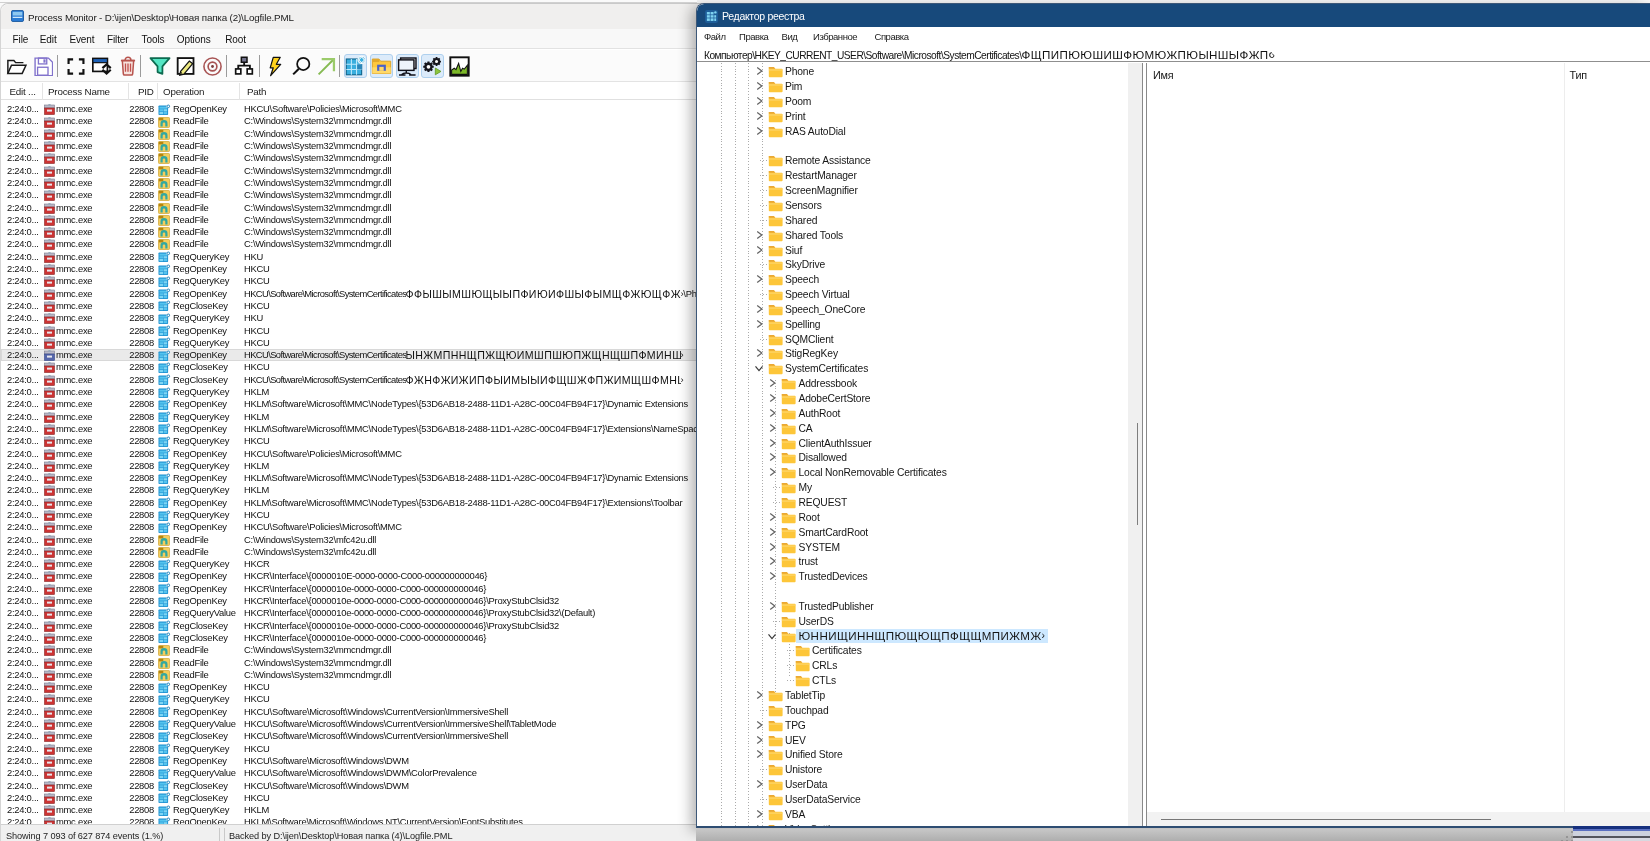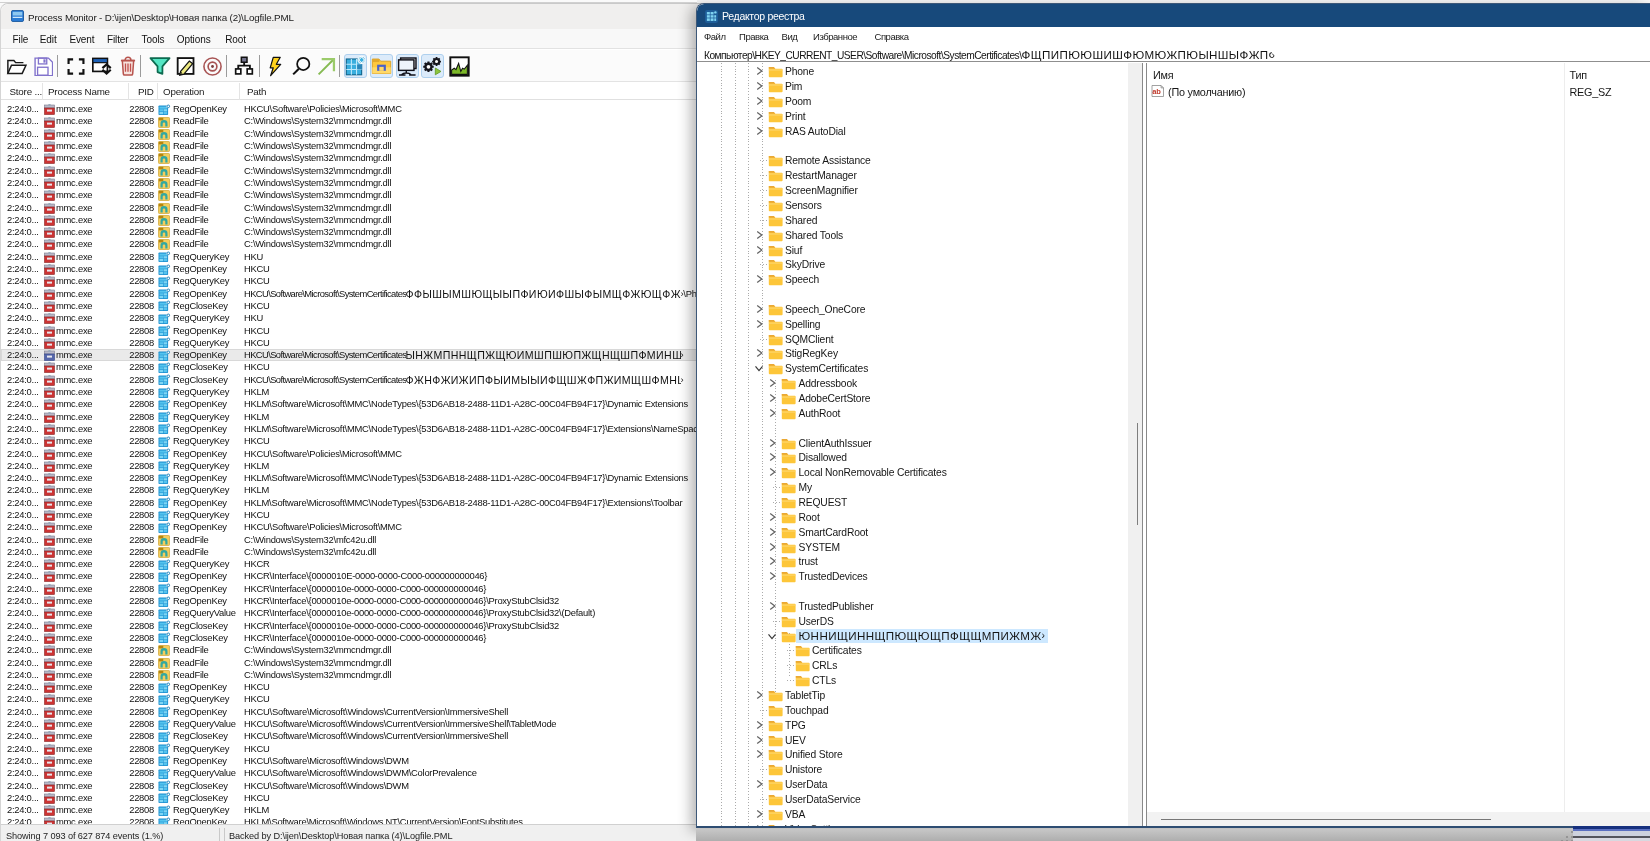--- a/index.html
+++ b/index.html
@@ -212,21 +212,21 @@
           <path d="M3 21 v-5 l3-2 2 1.5 3-7 2.5 9 2-3.5 2 1 3.5-4.5 v10.5 z" fill="#7cb928" stroke="#111" stroke-width="1.2"></path>
         </svg>
       </div>
   <div class="tsep" style="left:56px"></div>
       <div class="tsep" style="left:139px"></div>
       <div class="tsep" style="left:225px"></div>
       <div class="tsep" style="left:258px"></div>
       <div class="tsep" style="left:338px"></div>
  </div>
  <div class="pm-head">
-  <span style="left:8.5px">Store ...</span>
+  <span style="left:8.5px">Edit ...</span>
       <span style="left:47px">Process Name</span>
       <span style="left:137px">PID</span>
       <span style="left:162px">Operation</span>
       <span style="left:246px">Path</span>
   <i style="left:41px"></i>
       <i style="left:127px"></i>
       <i style="left:156px"></i>
       <i style="left:238px"></i>
  </div>
  <div class="pm-rows">
@@ -1731,20 +1731,31 @@
           </span>
           <span style="position:absolute;left:71.0px;top:1px">
             <svg class="tf" width="15" height="13" viewBox="0 0 15 13">
               <path d="M0.8 2 h5 l1.5 1.8 h6.4 a.9.9 0 0 1 .9.9 v6.6 a.9.9 0 0 1 -.9.9 H1.7 a.9.9 0 0 1 -.9-.9 z" fill="#fdc639"></path>
               <path d="M0.8 2 h5 l1.5 1.8 h-6.5 z" fill="#eaa834"></path>
               <path d="M0.8 4.6 h13.8 v1 H0.8 z" fill="#fed874"></path>
             </svg>
           </span>
           <span class="tname" style="left:88.5px">Speech</span>
         </div>
+<div class="trow" style="top:224.55px">
+          <span class="hconn" style="left:63.0px;width:8px"></span>
+          <span style="position:absolute;left:71.0px;top:1px">
+            <svg class="tf" width="15" height="13" viewBox="0 0 15 13">
+              <path d="M0.8 2 h5 l1.5 1.8 h6.4 a.9.9 0 0 1 .9.9 v6.6 a.9.9 0 0 1 -.9.9 H1.7 a.9.9 0 0 1 -.9-.9 z" fill="#fdc639"></path>
+              <path d="M0.8 2 h5 l1.5 1.8 h-6.5 z" fill="#eaa834"></path>
+              <path d="M0.8 4.6 h13.8 v1 H0.8 z" fill="#fed874"></path>
+            </svg>
+          </span>
+          <span class="tname" style="left:88.5px">Speech Virtual</span>
+        </div>
 <div class="trow" style="top:239.40px">
           <span style="position:absolute;left:58.0px;top:2px">
             <svg class="tc" width="9" height="10" viewBox="0 0 9 10">
               <path d="M2.2 1.5 L6.8 5 L2.2 8.5" fill="none" stroke="#636363" stroke-width="1.25"></path>
             </svg>
           </span>
           <span style="position:absolute;left:71.0px;top:1px">
             <svg class="tf" width="15" height="13" viewBox="0 0 15 13">
               <path d="M0.8 2 h5 l1.5 1.8 h6.4 a.9.9 0 0 1 .9.9 v6.6 a.9.9 0 0 1 -.9.9 H1.7 a.9.9 0 0 1 -.9-.9 z" fill="#fdc639"></path>
               <path d="M0.8 2 h5 l1.5 1.8 h-6.5 z" fill="#eaa834"></path>
@@ -1846,20 +1857,35 @@
             </svg>
           </span>
           <span style="position:absolute;left:84.5px;top:1px">
             <svg class="tf" width="15" height="13" viewBox="0 0 15 13">
               <path d="M0.8 2 h5 l1.5 1.8 h6.4 a.9.9 0 0 1 .9.9 v6.6 a.9.9 0 0 1 -.9.9 H1.7 a.9.9 0 0 1 -.9-.9 z" fill="#fdc639"></path>
               <path d="M0.8 2 h5 l1.5 1.8 h-6.5 z" fill="#eaa834"></path>
               <path d="M0.8 4.6 h13.8 v1 H0.8 z" fill="#fed874"></path>
             </svg>
           </span>
           <span class="tname" style="left:102.0px">AuthRoot</span>
+        </div>
+<div class="trow" style="top:358.20px">
+          <span style="position:absolute;left:71.5px;top:2px">
+            <svg class="tc" width="9" height="10" viewBox="0 0 9 10">
+              <path d="M2.2 1.5 L6.8 5 L2.2 8.5" fill="none" stroke="#636363" stroke-width="1.25"></path>
+            </svg>
+          </span>
+          <span style="position:absolute;left:84.5px;top:1px">
+            <svg class="tf" width="15" height="13" viewBox="0 0 15 13">
+              <path d="M0.8 2 h5 l1.5 1.8 h6.4 a.9.9 0 0 1 .9.9 v6.6 a.9.9 0 0 1 -.9.9 H1.7 a.9.9 0 0 1 -.9-.9 z" fill="#fdc639"></path>
+              <path d="M0.8 2 h5 l1.5 1.8 h-6.5 z" fill="#eaa834"></path>
+              <path d="M0.8 4.6 h13.8 v1 H0.8 z" fill="#fed874"></path>
+            </svg>
+          </span>
+          <span class="tname" style="left:102.0px">CA</span>
         </div>
 <div class="trow" style="top:373.05px">
           <span style="position:absolute;left:71.5px;top:2px">
             <svg class="tc" width="9" height="10" viewBox="0 0 9 10">
               <path d="M2.2 1.5 L6.8 5 L2.2 8.5" fill="none" stroke="#636363" stroke-width="1.25"></path>
             </svg>
           </span>
           <span style="position:absolute;left:84.5px;top:1px">
             <svg class="tf" width="15" height="13" viewBox="0 0 15 13">
               <path d="M0.8 2 h5 l1.5 1.8 h6.4 a.9.9 0 0 1 .9.9 v6.6 a.9.9 0 0 1 -.9.9 H1.7 a.9.9 0 0 1 -.9-.9 z" fill="#fdc639"></path>
@@ -2210,29 +2236,20 @@
         </div>
   </div>
   <div class="vsb">
         <i></i>
       </div>
   <div class="split"></div>
   <div class="rpane">
    <div class="rp-col"></div>
    <span class="rp-h1">Имя</span>
         <span class="rp-h2">Тип</span>
-   <div class="rp-r1">
-          <svg width="13" height="12" viewBox="0 0 13 12" style="position:absolute;left:4px;top:1px">
-            <path d="M1 0.5 h9 l2.5 2.5 v8.5 h-11.5 z" fill="#fff" stroke="#8a8a8a" stroke-width="0.8"></path>
-            <path d="M10 0.5 l2.5 2.5 h-2.5 z" fill="#d5d5d5" stroke="#8a8a8a" stroke-width="0.6"></path>
-            <text x="1.2" y="8.6" font-family="Liberation Sans" font-size="7.5" font-weight="bold" fill="#c0392b">ab</text>
-          </svg>
-          <b>(По умолчанию)</b>
-          <s>REG_SZ</s>
-        </div>
   </div>
   <div class="hsb">
         <i></i>
       </div>
  </div>
 </div>
 <div class="bstrip">
  <svg width="20" height="12" viewBox="0 0 20 12" style="position:absolute;left:860.5px;top:1px">
       <g fill="#8d8d8d">
         <circle cx="16" cy="2" r="1.1"></circle>

